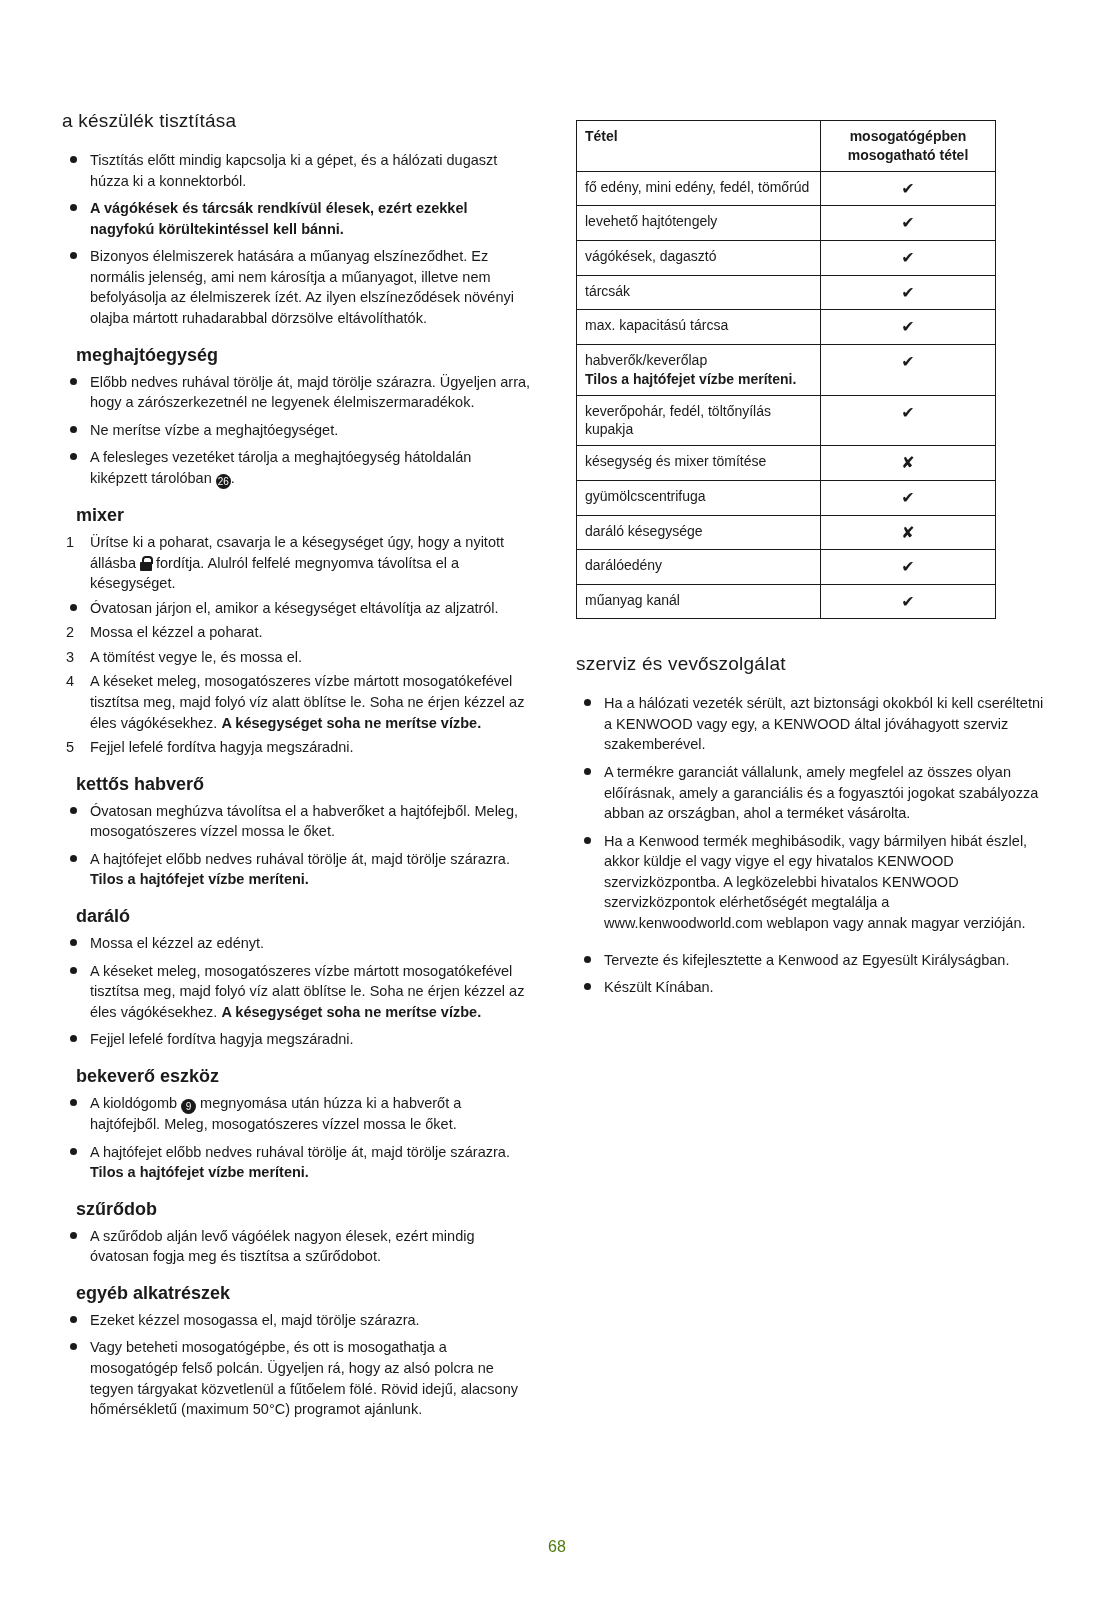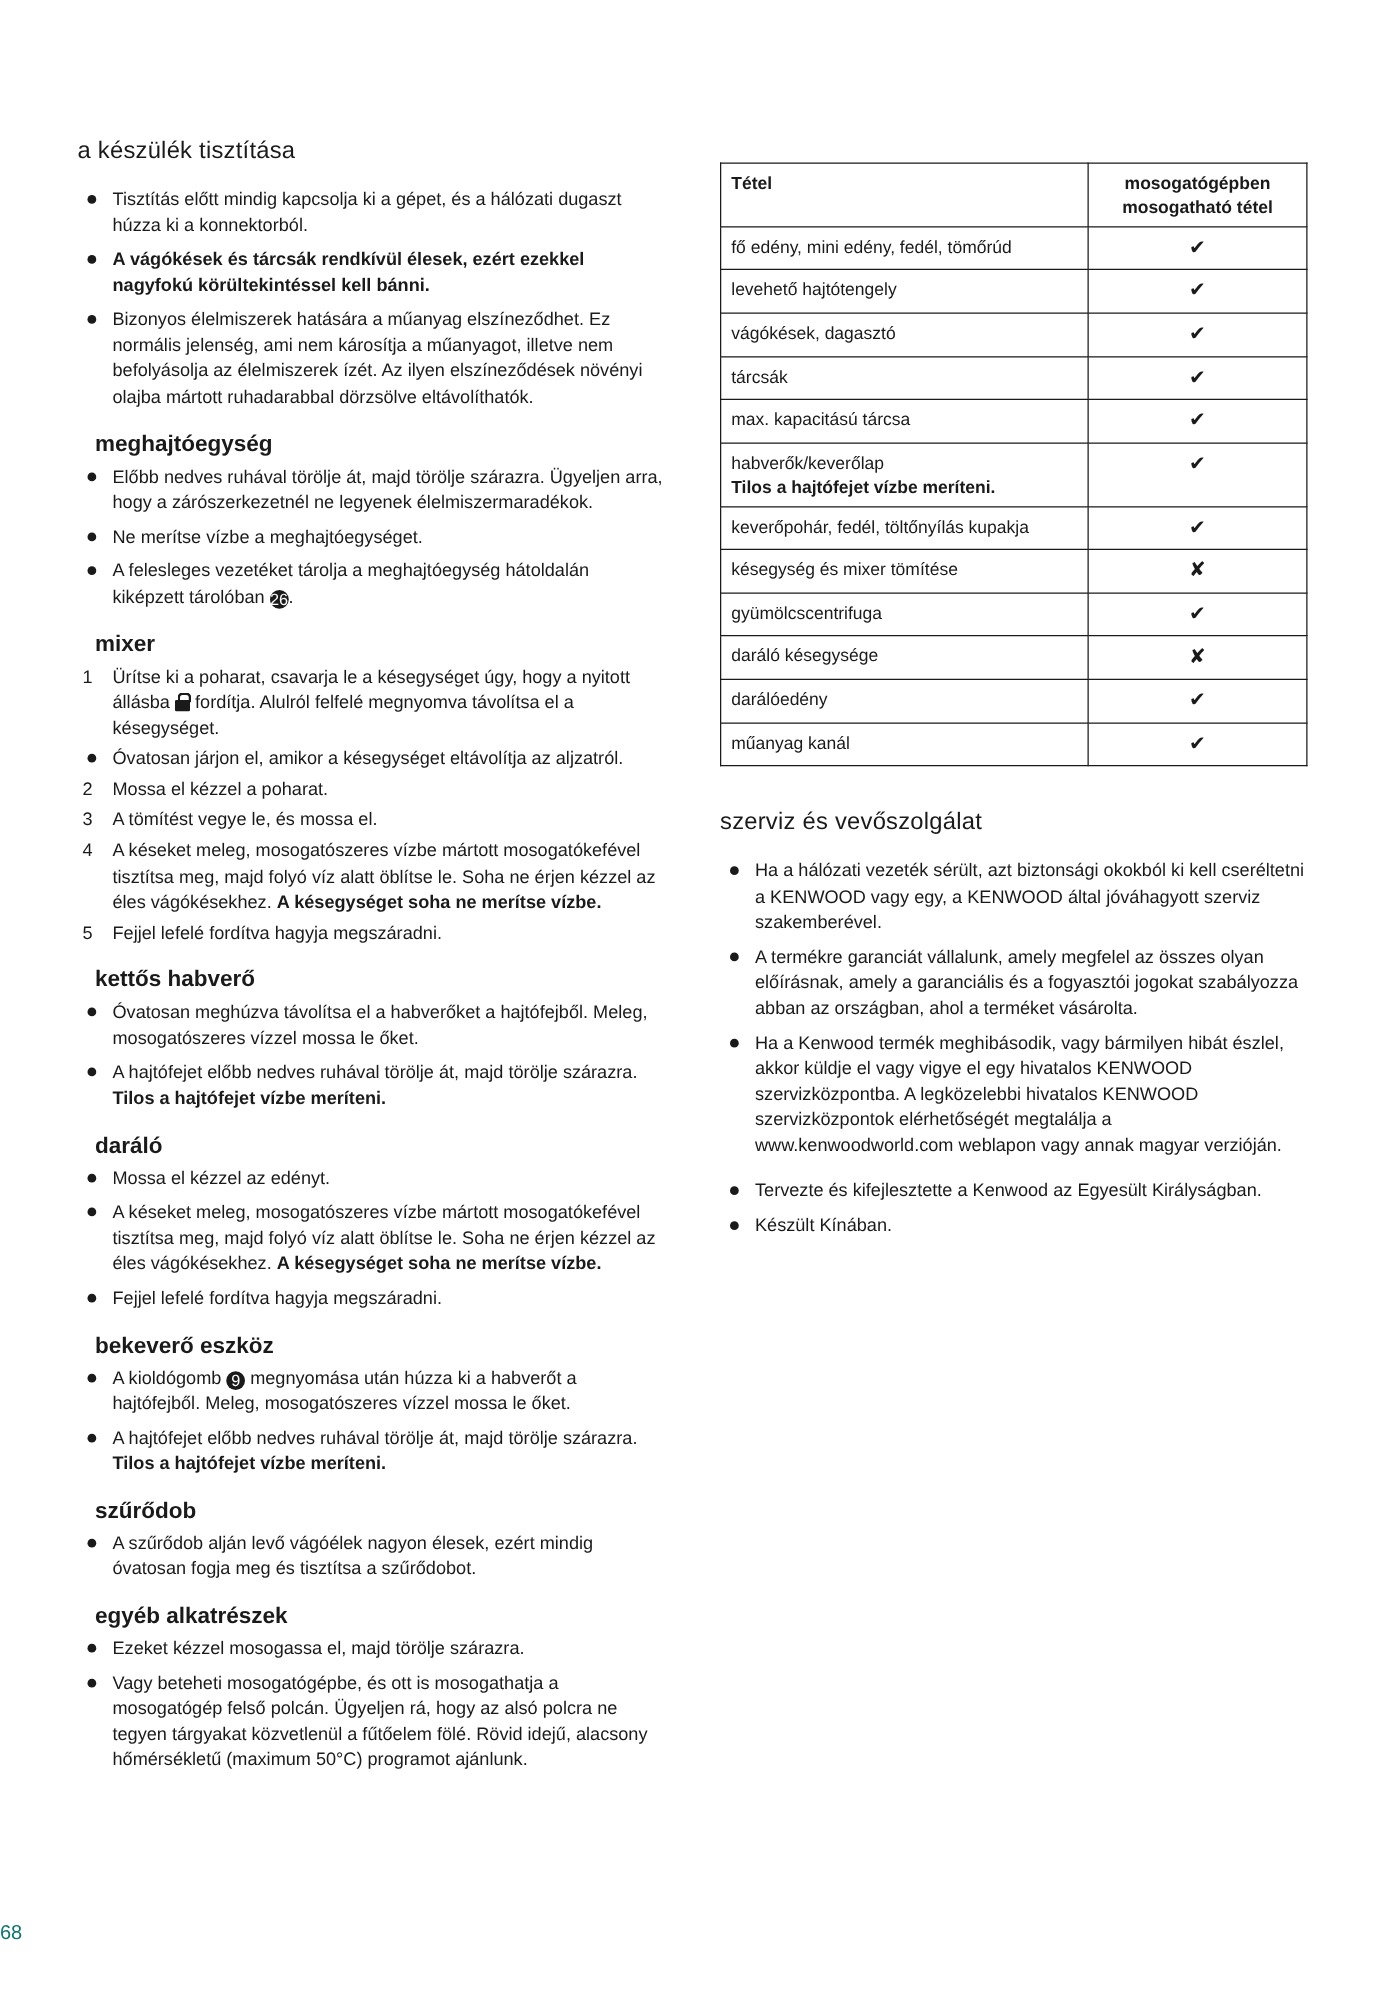--- a/index.html
+++ b/index.html
@@ -106,21 +106,21 @@
     background: #1a1a1a;
   }
   b, .b { font-weight: bold; text-align: right; }
   .inline-badge {
     display: inline-block;
     width: 15px;
     height: 15px;
     border-radius: 50%;
     background: #1a1a1a;
     color: #ffffff;
-    font-size: 13px;
+    font-size: 10px;
     line-height: 15px;
     text-align: center;
     vertical-align: -2px;
     font-family: "Liberation Sans", sans-serif;
   }
   .lock-glyph {
     display: inline-block;
     width: 12px;
     height: 15px;
     vertical-align: -3px;
@@ -143,23 +143,23 @@
     left: 0;
     top: 6px;
     width: 12px;
     height: 9px;
     background: #1a1a1a;
     border-radius: 1px;
   }
   
   table.dish-table {
     border-collapse: collapse;
-    width: 470px;
+    width: 420px;
     font-size: 14px;
-    margin-top: 20px;
+    margin-top: 10px;
   }
   table.dish-table th, table.dish-table td {
     border: 1px solid #1a1a1a;
     padding: 6px 8px;
     text-align: left;
     vertical-align: top;
     line-height: 1.35;
   }
   table.dish-table th {
     font-weight: bold;
@@ -176,23 +176,23 @@
   }
   .note-bold {
     font-weight: bold;
     display: block;
   }
   .page-number {
     position: absolute;
     left: 0;
     right: 0;
     bottom: 44px;
-    text-align: left;
+    text-align: center;
     font-size: 16px;
-    color: #0f766e;
+    color: #4d7c0f;
   }
 </style>
 </head>
 <body>
 
 <div class="page">
   <div class="columns">
 
     <div class="col-left">
       <h1 class="section-title">a készülék tisztítása</h1>

